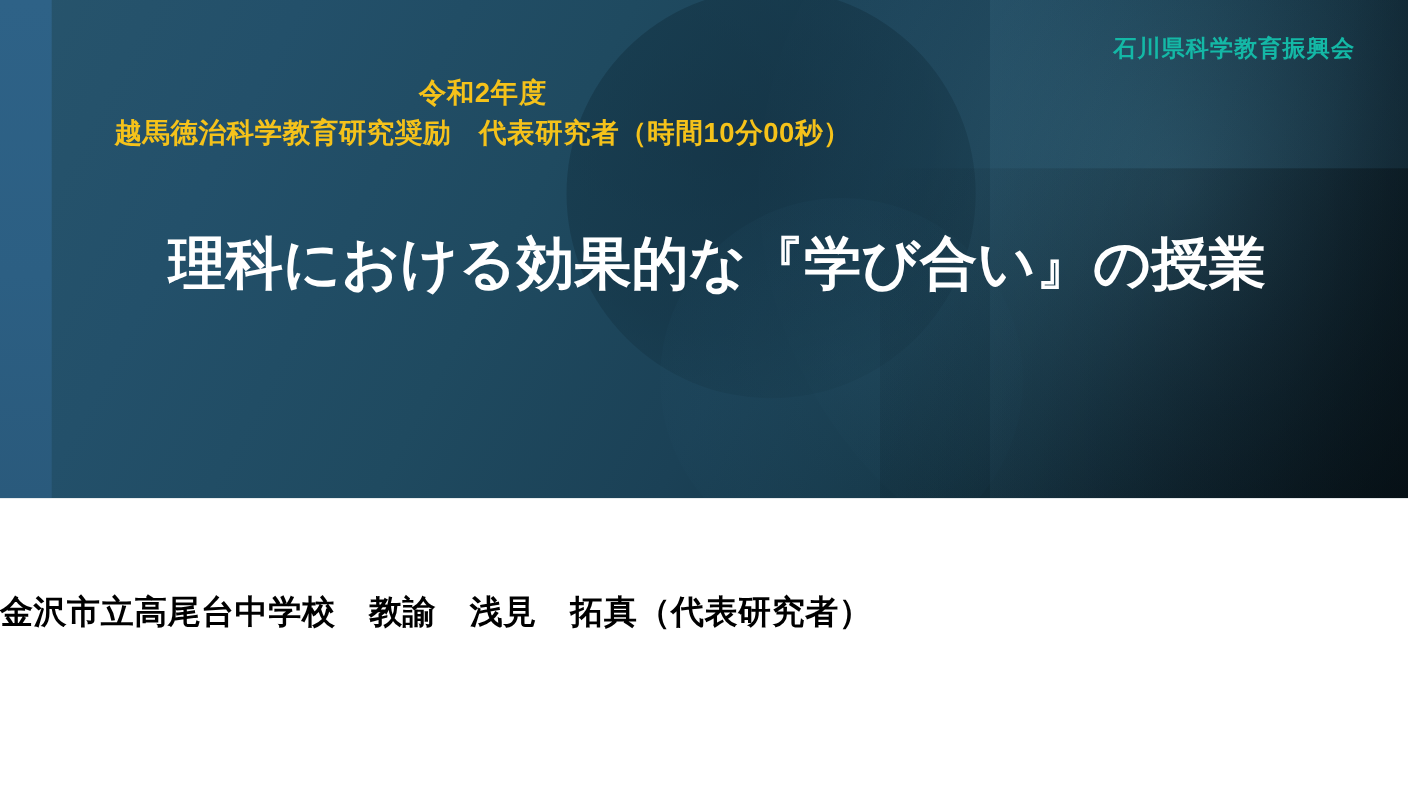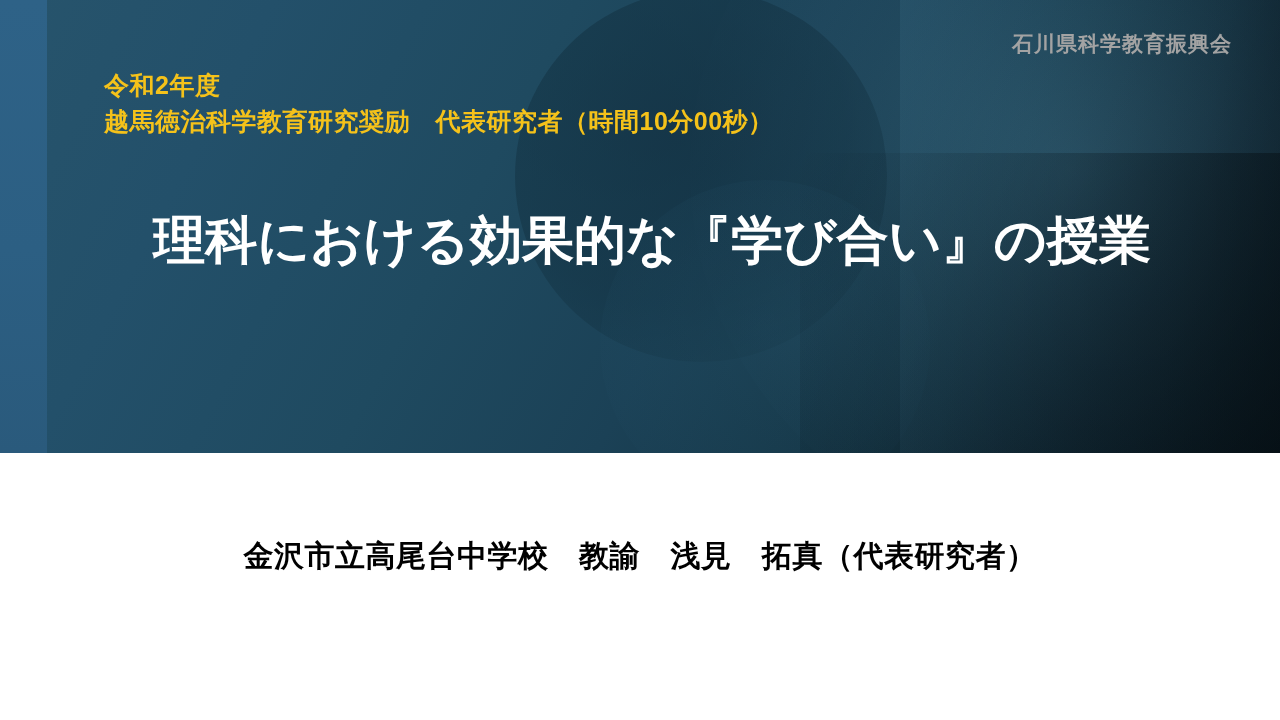--- a/index.html
+++ b/index.html
@@ -125,39 +125,39 @@
     width: 47px;
     height: 453px;
     background: linear-gradient(180deg, #2e6287 0%, #2c5f83 55%, #2a5a7c 100%);
   }
 
   
   .org-label {
     position: absolute;
     right: 48px;
     top: 30px;
-    color: #a3a3a3;
+    color: #14b8a6;
     font-size: 21px;
     font-weight: bold;
     letter-spacing: 1px;
     white-space: nowrap;
   }
 
   .eyebrow {
     position: absolute;
     left: 104px;
     top: 68px;
     color: #f5c21a;
     font-size: 25px;
     font-weight: bold;
     line-height: 1.42;
     letter-spacing: 0.5px;
     white-space: nowrap;
   }
-  .eyebrow .line { display: block; }
+  .eyebrow .line { display: block; text-align: center; }
 
   .slide-title {
     position: absolute;
     left: 112px;
     top: 208px;
     width: 1080px;
     color: #ffffff;
     font-size: 52px;
     font-weight: bold;
     line-height: 1.26;
@@ -174,21 +174,21 @@
     width: 1280px;
     height: 267px;
     background: #ffffff;
   }
 
   .presenter {
     position: absolute;
     left: 0;
     top: 83px;
     width: 1280px;
-    text-align: center;
+    text-align: left;
     color: #000000;
     font-size: 30px;
     font-weight: bold;
     letter-spacing: 0.5px;
     white-space: nowrap;
   }
 </style>
 </head>
 <body>
 

